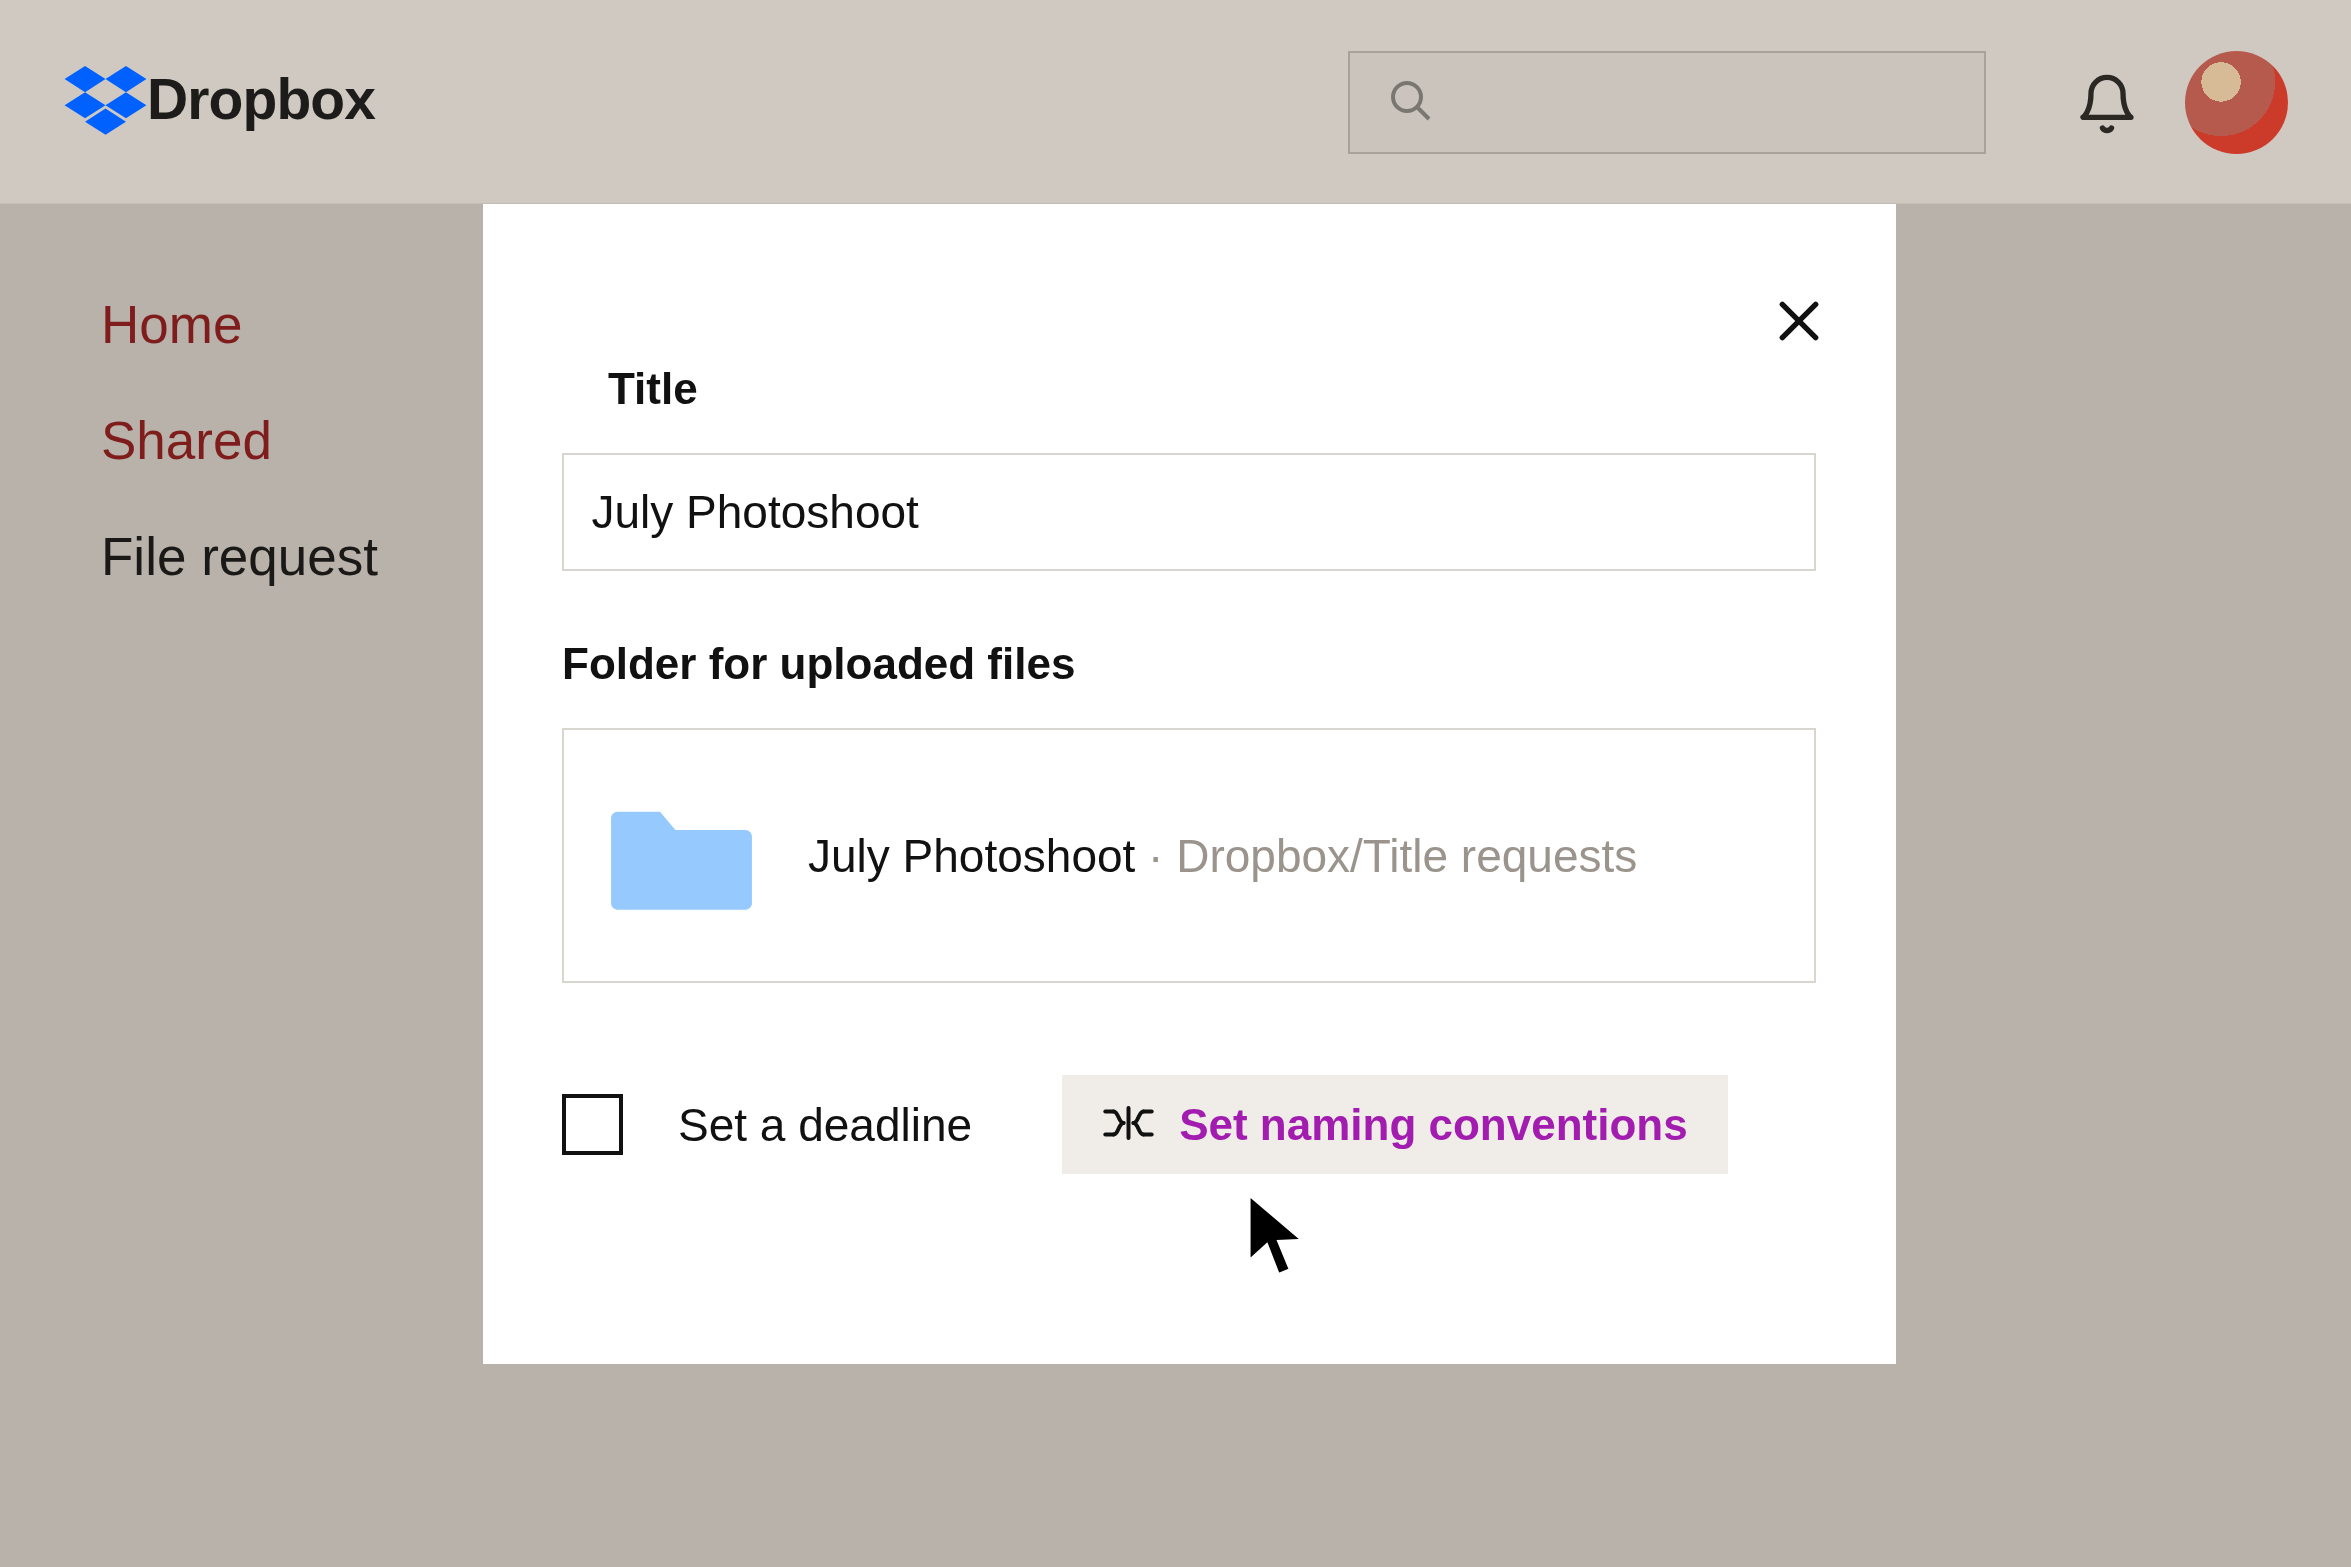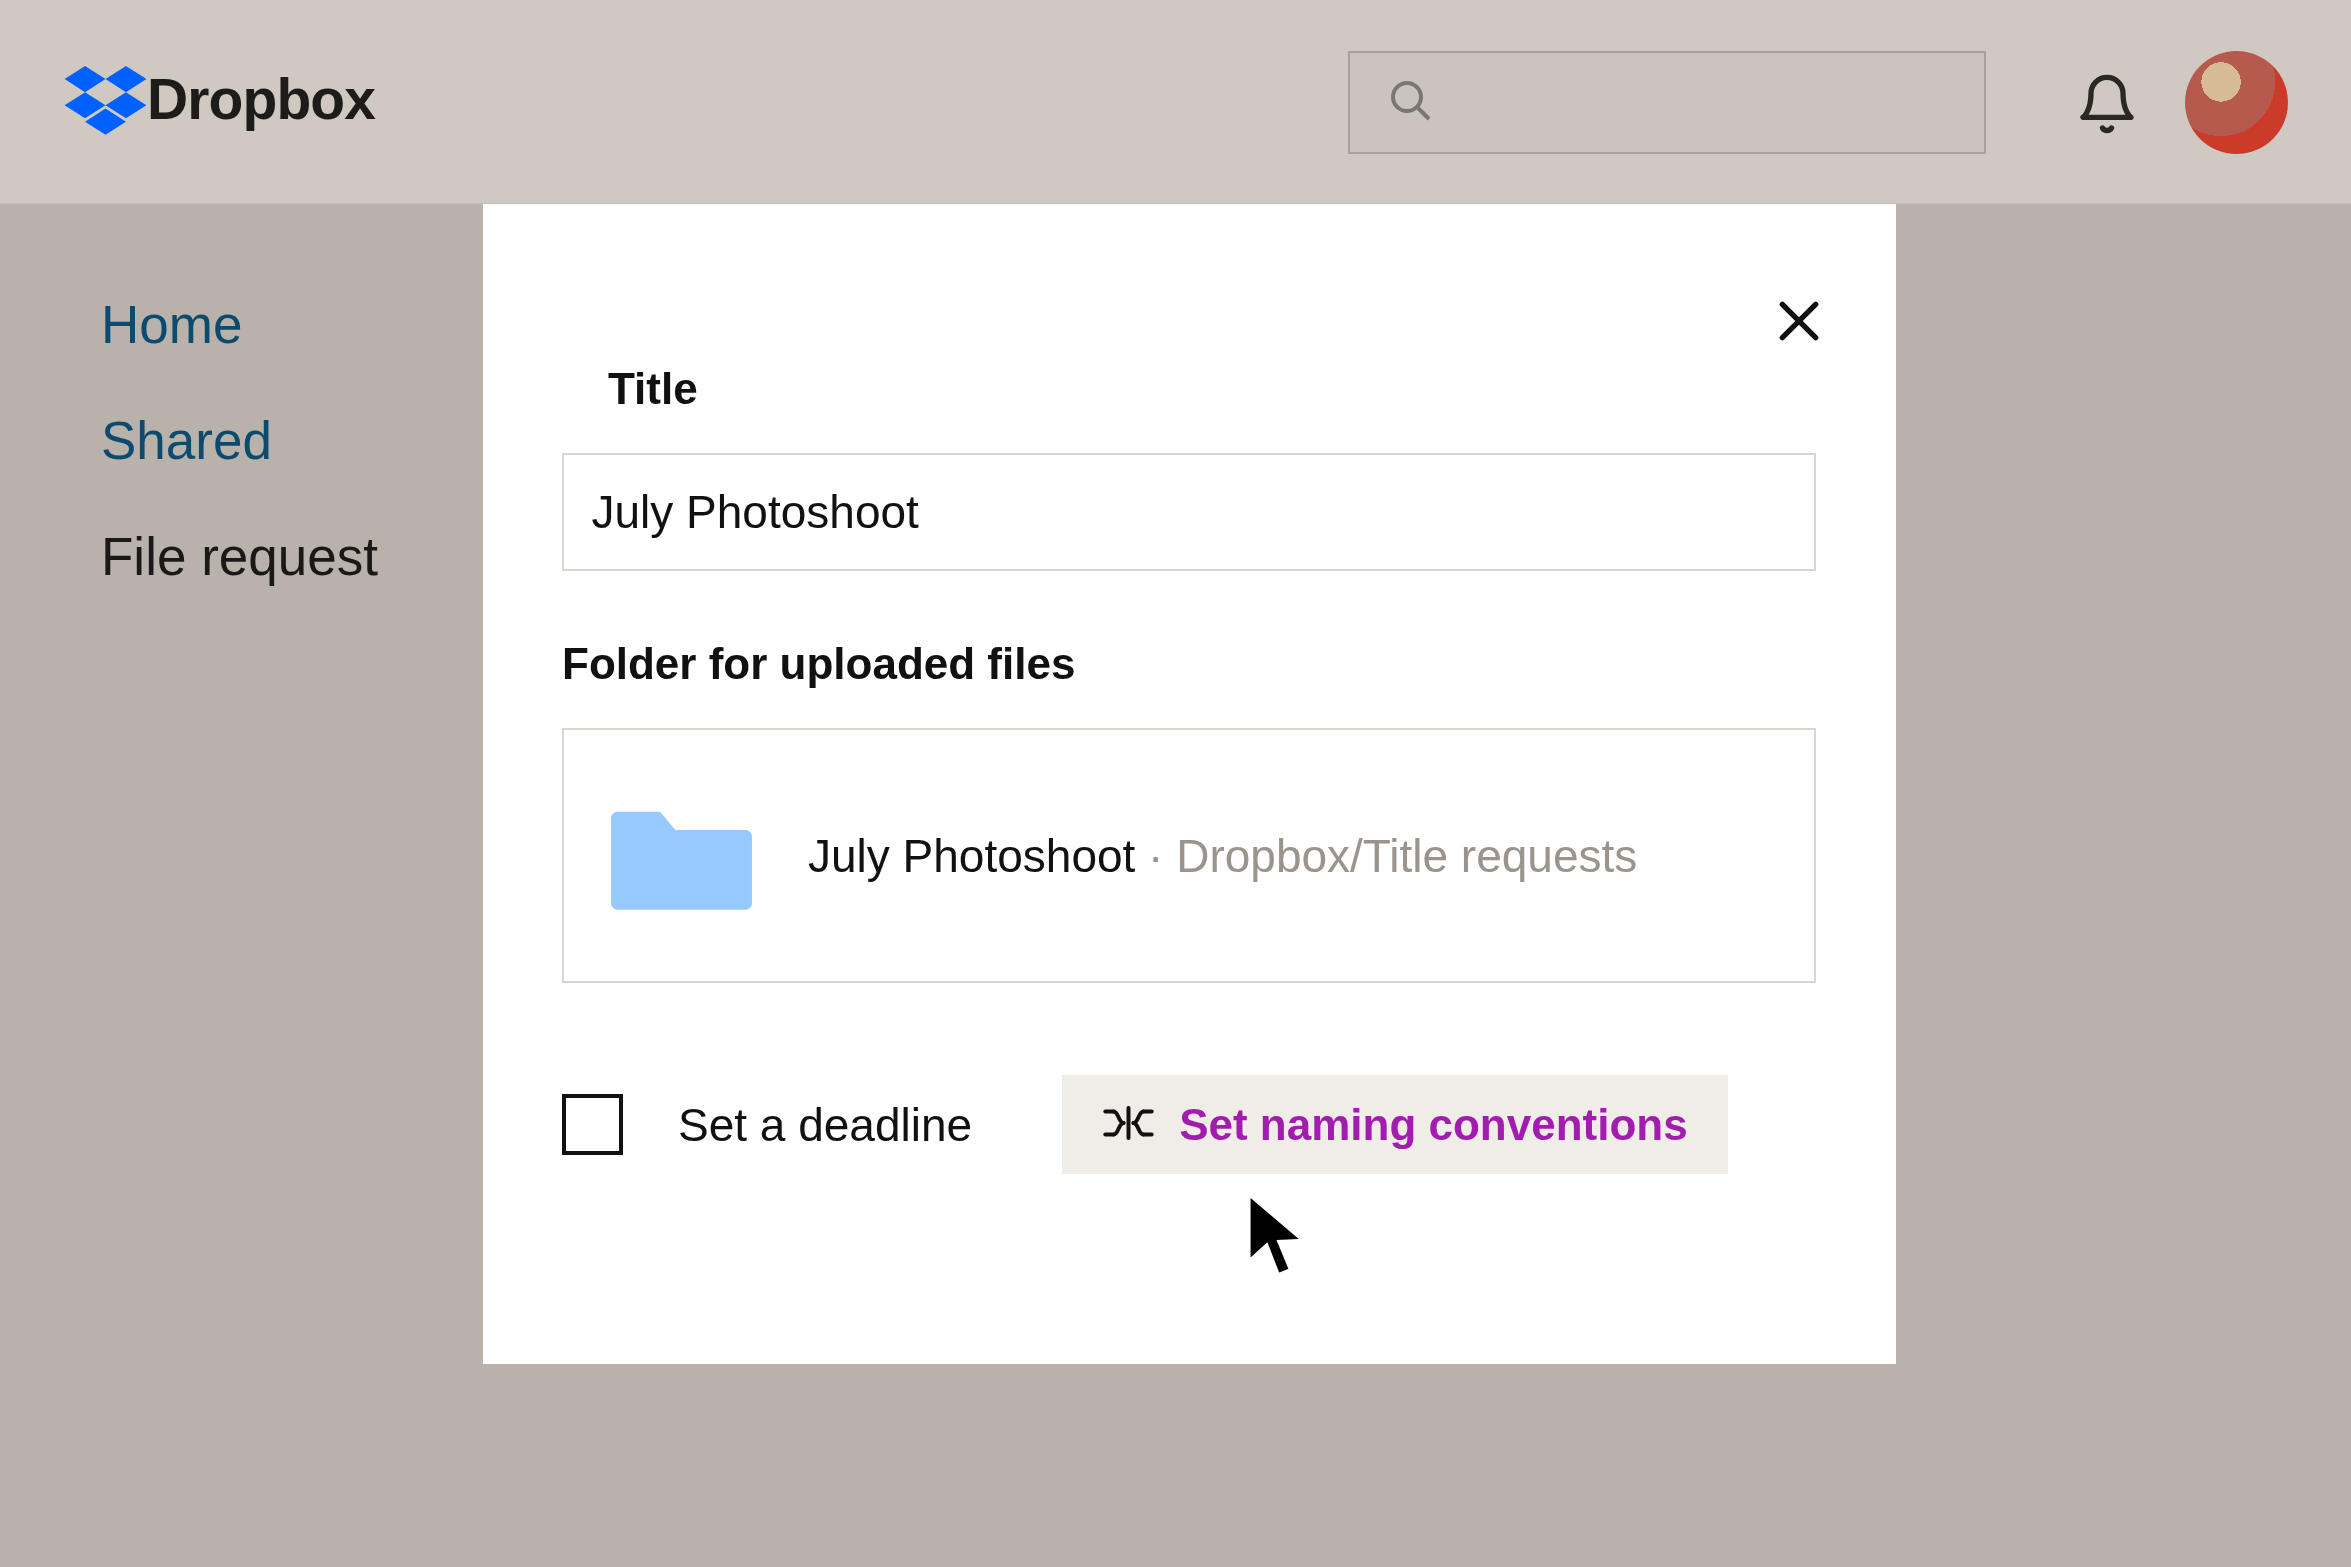--- a/index.html
+++ b/index.html
@@ -65,21 +65,21 @@
     .sidebar {
       position: absolute;
       left: 101px;
       top: 294px;
       display: flex;
       flex-direction: column;
       gap: 55px;
     }
     .sidebar-item {
       font-size: 53px;
-      color: #0c4a6e;
+      color: #7f1d1d;
       font-weight: 400;
       cursor: pointer;
     }
     .sidebar-item.active {
       color: #1a1917;
       font-weight: 500;
     }
 
     
     .dialog {

